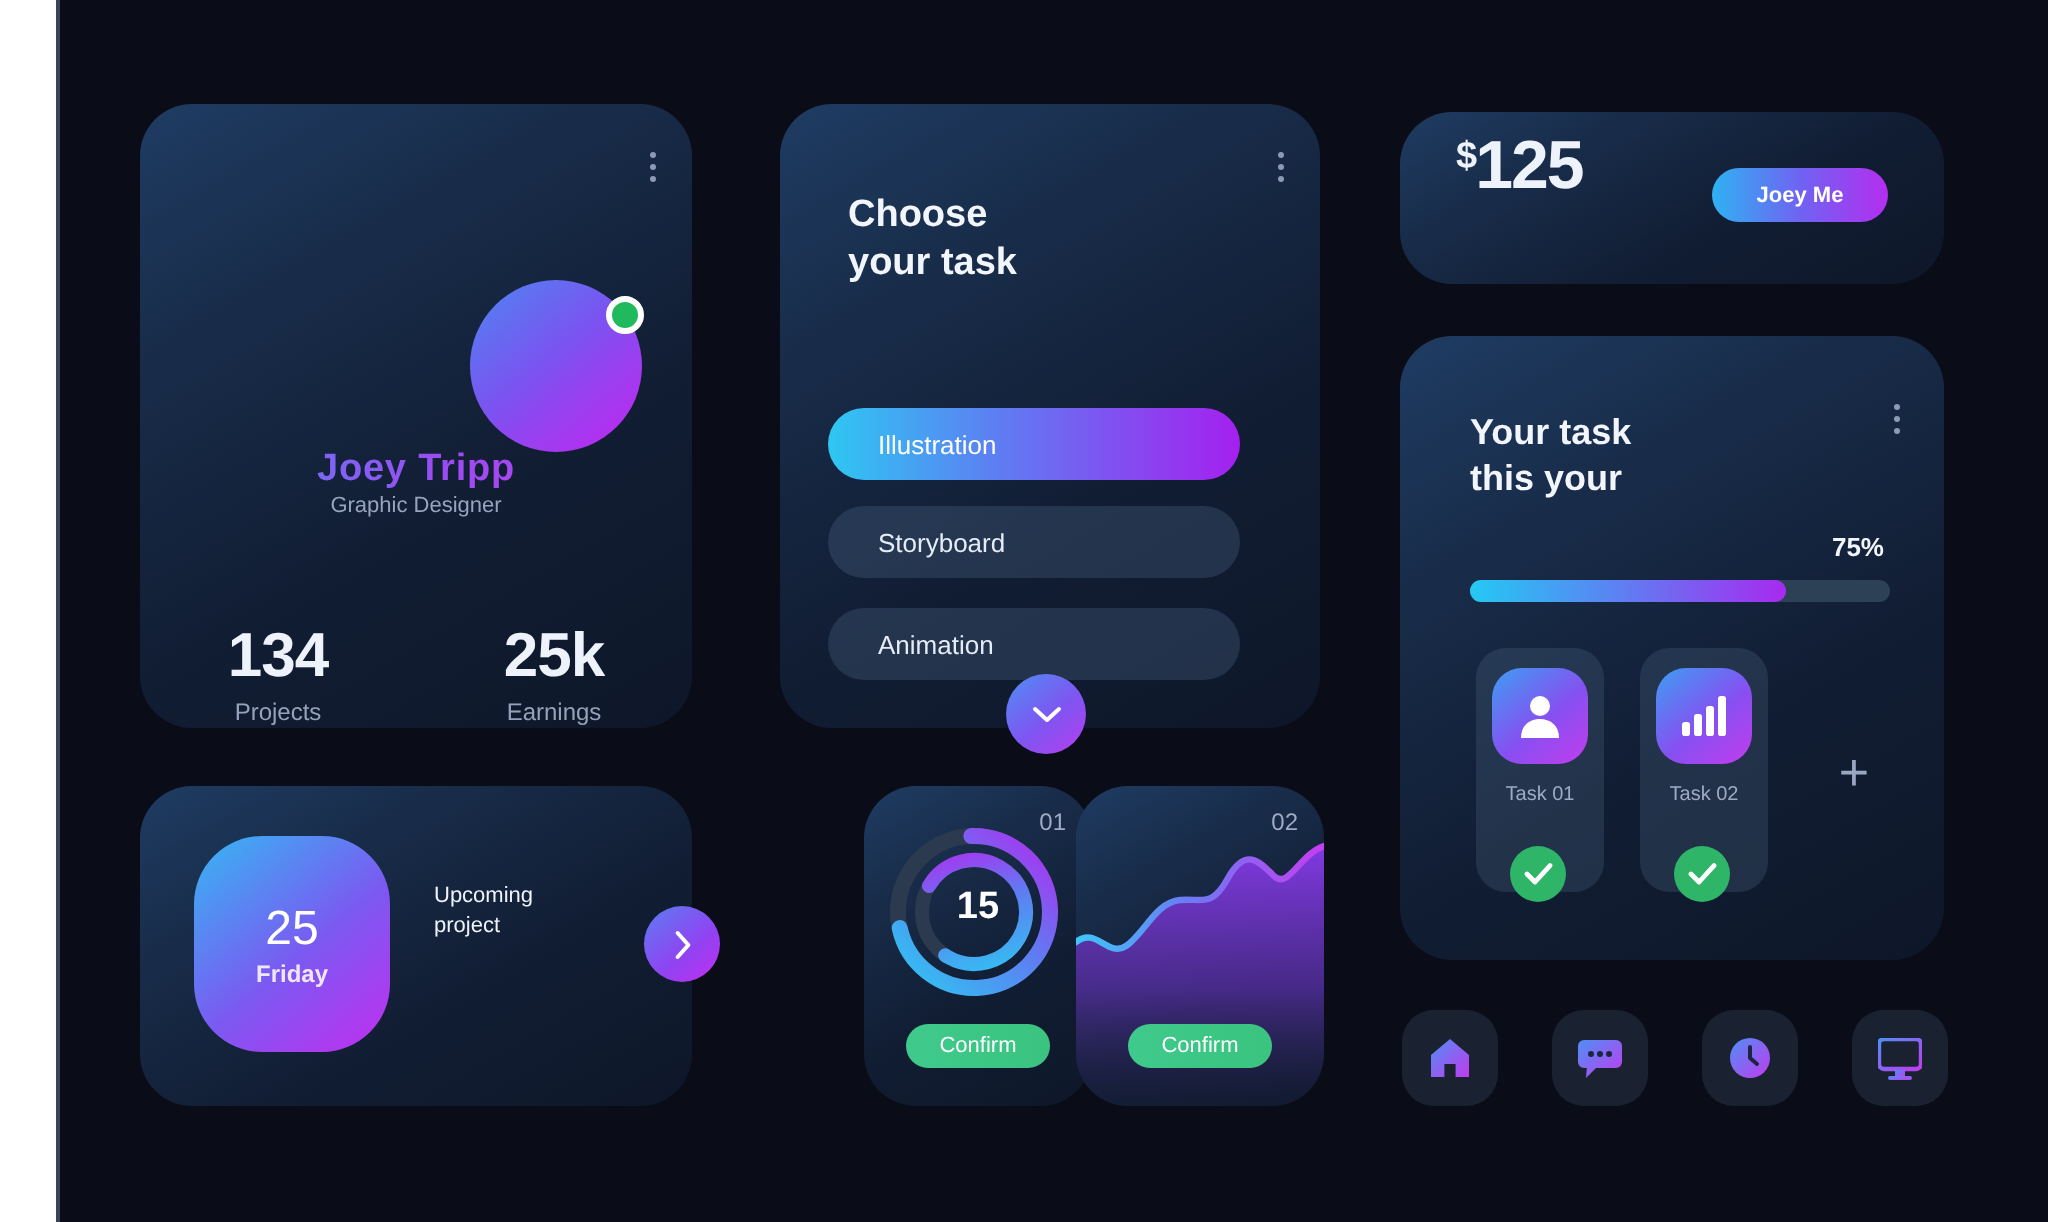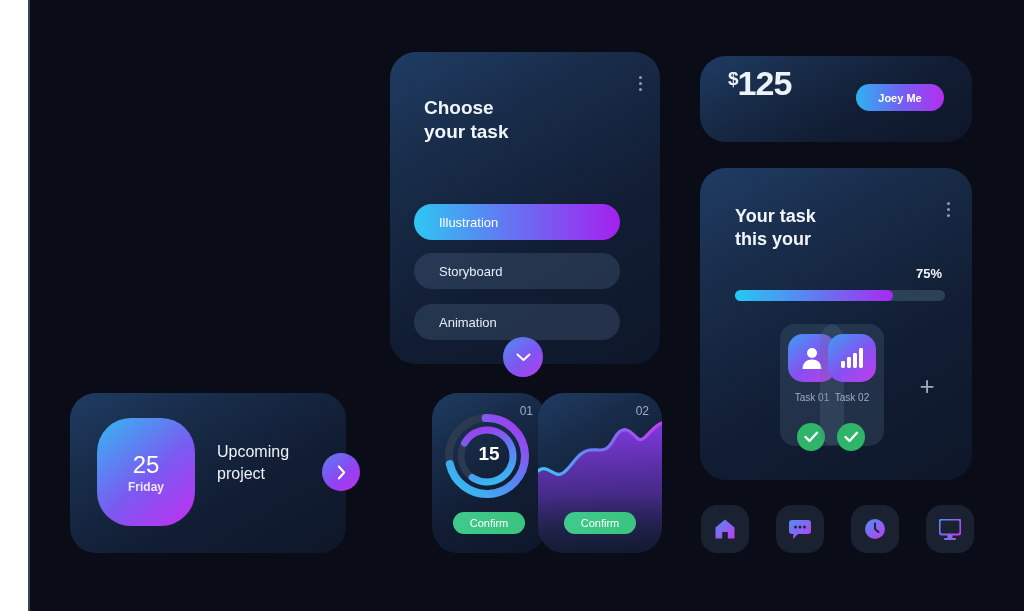--- a/index.html
+++ b/index.html
@@ -161,21 +161,21 @@
   .date-tile {
     position:absolute; left:27px; top:25px; width:98px; height:108px;
     border-radius:34px;
     background:linear-gradient(140deg,#35b7f3 0%,#7b59f1 55%,#c32eef 100%);
     display:flex; flex-direction:column; align-items:center; justify-content:center;
   }
   .date-tile .d { font-size:24px; font-weight:normal; color:#ffffff; }
   .date-tile .w { font-size:12px; font-weight:bold; color:#f0e6fb; margin-top:1px; }
   .up-text {
     position:absolute; left:147px; top:48px;
-    font-size:16px; color:#eef2fa; line-height:1.35;
+    font-size:11px; color:#eef2fa; line-height:1.35;
   }
   .arrow-btn {
     position:absolute; left:322px; top:453px;
     width:38px; height:38px; border-radius:50%;
     background:linear-gradient(140deg,#5b7ef3 0%,#9142f1 60%,#c22fef 100%);
     display:flex; align-items:center; justify-content:center;
   }
 
   
   #card-ring { left:392px; top:393px; width:114px; height:160px;margin-left:40px; }
@@ -205,20 +205,43 @@
   }
 </style>
 </head>
 <body>
 
 <div id="screen">
 
   <div class="page-strip"></div>
   <div class="strip-edge"></div>
 
+  <div class="card" id="card-profile">
+    <div class="dots" style="right:18px; top:24px;">
+      <i></i>
+        <i></i>
+        <i></i>
+    </div>
+    <div class="avatar-wrap">
+      <div class="avatar"></div>
+      <div class="status-dot"></div>
+    </div>
+    <div class="pname">Joey Tripp</div>
+    <div class="prole">Graphic Designer</div>
+    <div class="stats">
+      <div class="stat">
+        <div class="num">134</div>
+        <div class="lbl">Projects</div>
+      </div>
+      <div class="stat">
+        <div class="num">25k</div>
+        <div class="lbl">Earnings</div>
+      </div>
+    </div>
+  </div>
 
   <div class="card" id="card-choose">
     <div class="dots" style="right:18px; top:24px;">
       <i></i>
         <i></i>
         <i></i>
     </div>
     <div class="choose-title">
       <div>Choose</div>
       <div>your task</div>
@@ -257,21 +280,21 @@
     </div>
     <div class="week-title">
       <div>Your task</div>
       <div>this your</div>
     </div>
     <div class="pct">75%</div>
     <div class="bar-track">
       <div class="bar-fill" id="bar-fill" style="width: 75%;"></div>
     </div>
 
-    <div class="tile" style="left:38px;margin-left:42px;">
+    <div class="tile" style="left:38px;">
       <div class="tile-icon">
         <svg width="22" height="24" viewBox="0 0 22 24">
           <circle cx="11" cy="7" r="5" fill="#ffffff"></circle>
           <path d="M1.5 23 C1.5 16.5 6 13.5 11 13.5 C16 13.5 20.5 16.5 20.5 23 Z" fill="#ffffff"></path>
         </svg>
       </div>
       <div class="tile-lbl">Task 01</div>
       <div class="check">
         <svg width="15" height="12" viewBox="0 0 15 12">
           <path d="M1.5 6 L5.5 10 L13 1.8" fill="none" stroke="#ffffff" stroke-width="2.4" stroke-linecap="round" stroke-linejoin="round"></path>

